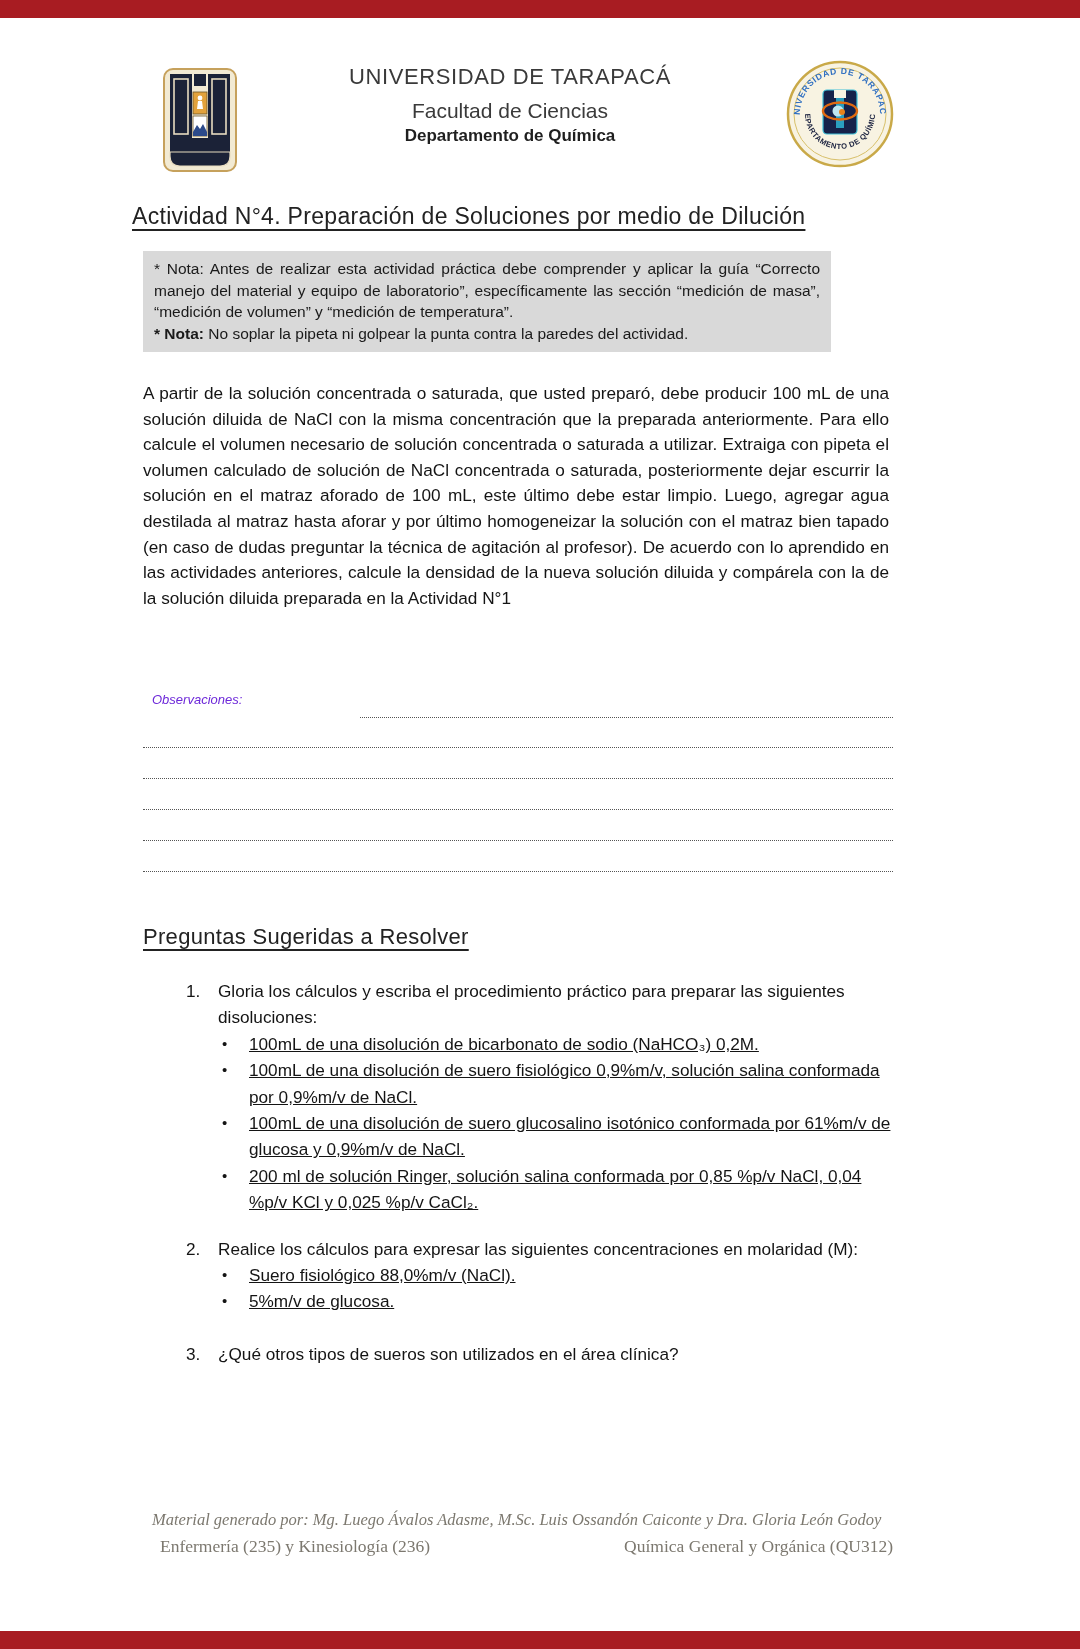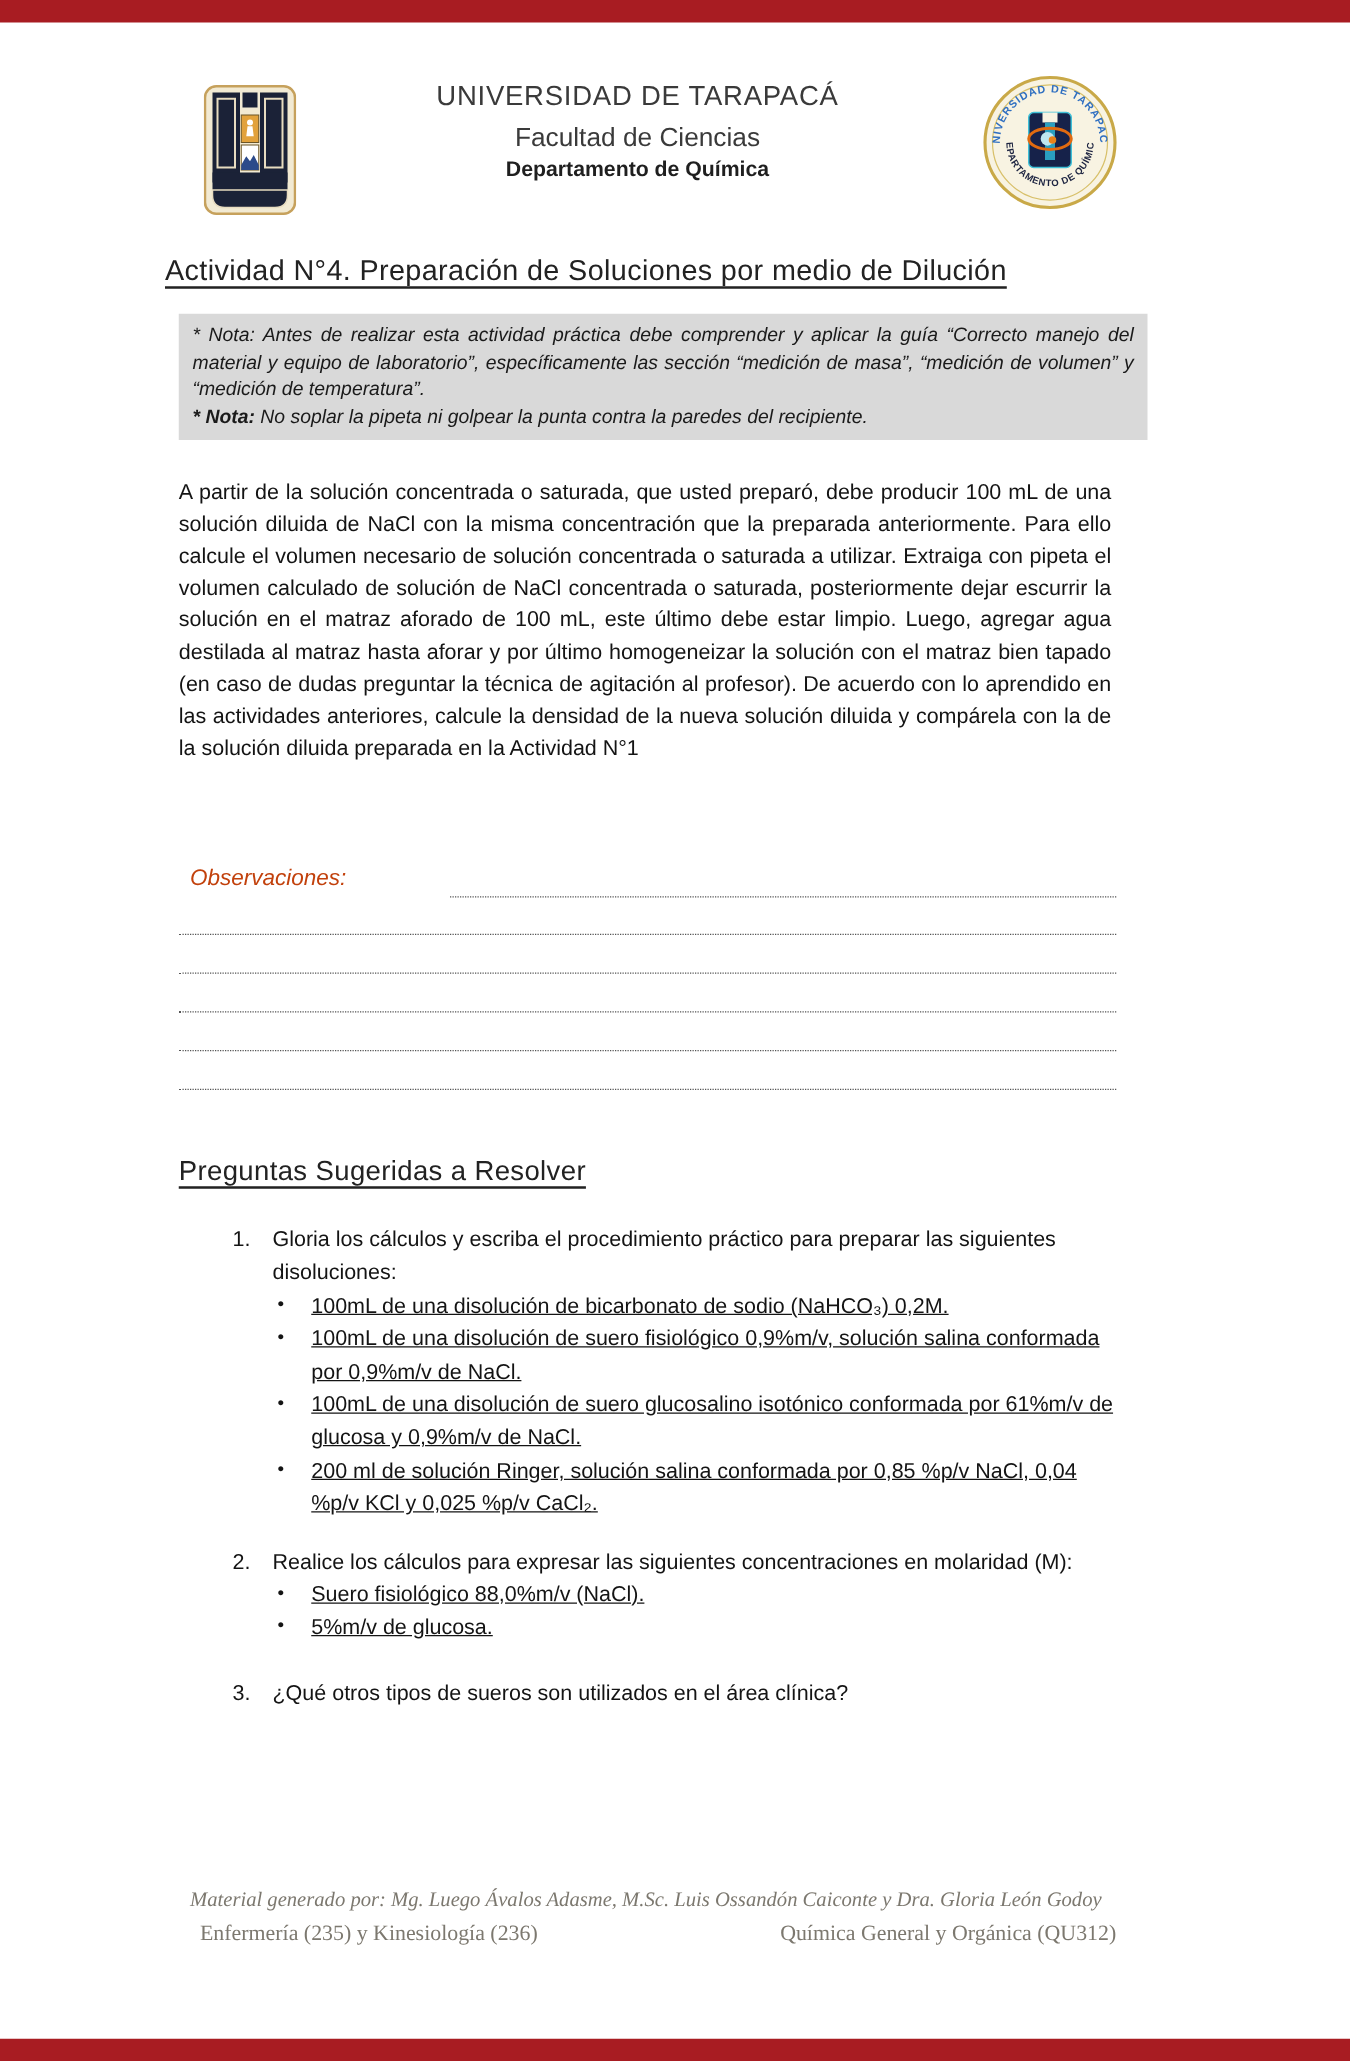--- a/index.html
+++ b/index.html
@@ -28,35 +28,35 @@
     text-decoration-thickness:2px;
   }
   .q-heading {
     position:absolute; left:143px; top:924px; font-size:22px; color:#222;
     letter-spacing:0.3px; text-decoration:underline; text-underline-offset:5px;
     text-decoration-thickness:2px;
   }
 
   
   .notebox {
-    position:absolute; left:143px; top:251px; width:775px;
+    position:absolute; left:143px; top:251px; width:688px;
     background:#d9d9d9; padding:7px 11px 8px 11px;
-    font-size:15.5px; line-height:21.5px; color:#1a1a1a; text-align:justify;font-style:italic;
+    font-size:15.5px; line-height:21.5px; color:#1a1a1a; text-align:justify;
   }
   .notebox .bold { font-weight:bold; }
 
   
   .body-par {
     position:absolute; left:143px; top:381px; width:746px;
     font-size:17.2px; line-height:25.6px; text-align:justify; color:#141414;
   }
 
   
   .obs-label {
-    position:absolute; left:152px; top:692px; font-size:18px; font-style:italic; color:#c2410c;
+    position:absolute; left:152px; top:692px; font-size:13px; font-style:italic; color:#6d28d9;
   }
   .obs-short { position:absolute; left:360px; top:687px; width:533px; height:31px;
     border-bottom:1px dotted #555; }
   .obs-lines { position:absolute; left:143px; top:717px; width:750px; }
   .obs-lines > div { height:31px; border-bottom:1px dotted #555; }
 
   
   .qlist { position:absolute; left:143px; top:978px; width:752px;
     font-size:17.2px; line-height:26.4px; color:#141414; }
   .q-item { display:flex; }
@@ -133,21 +133,21 @@
       <circle cx="52" cy="51" r="5.5" fill="#bfe6f0"></circle>
       <circle cx="56" cy="52" r="3" fill="#e8821a"></circle>
       <ellipse cx="54" cy="51" rx="17" ry="8.5" fill="none" stroke="#e06a10" stroke-width="2.4"></ellipse>
     </svg>
   </div>
 
   <div class="doc-title">Actividad N°4. Preparación de Soluciones por medio de Dilución</div>
 
   <div class="notebox">
     <p><span>* Nota:</span><span> Antes de realizar esta actividad práctica debe comprender y aplicar la guía “Correcto manejo del material y equipo de laboratorio”, específicamente las sección “medición de masa”, “medición de volumen” y “medición de temperatura”.</span></p>
-    <p><span class="bold">* Nota:</span><span> No soplar la pipeta ni golpear la punta contra la paredes del recipiente.</span></p>
+    <p><span class="bold">* Nota:</span><span> No soplar la pipeta ni golpear la punta contra la paredes del actividad.</span></p>
   </div>
 
   <div class="body-par">A partir de la solución concentrada o saturada, que usted preparó, debe producir 100 mL de una solución diluida de NaCl con la misma concentración que la preparada anteriormente. Para ello calcule el volumen necesario de solución concentrada o saturada a utilizar. Extraiga con pipeta el volumen calculado de solución de NaCl concentrada o saturada, posteriormente dejar escurrir la solución en el matraz aforado de 100 mL, este último debe estar limpio. Luego, agregar agua destilada al matraz hasta aforar y por último homogeneizar la solución con el matraz bien tapado (en caso de dudas preguntar la técnica de agitación al profesor). De acuerdo con lo aprendido en las actividades anteriores, calcule la densidad de la nueva solución diluida y compárela con la de la solución diluida preparada en la Actividad N°1</div>
 
   <div class="obs-label">Observaciones:</div>
   <div class="obs-short"></div>
   <div class="obs-lines">
     <div></div>
     <div></div>
     <div></div>

